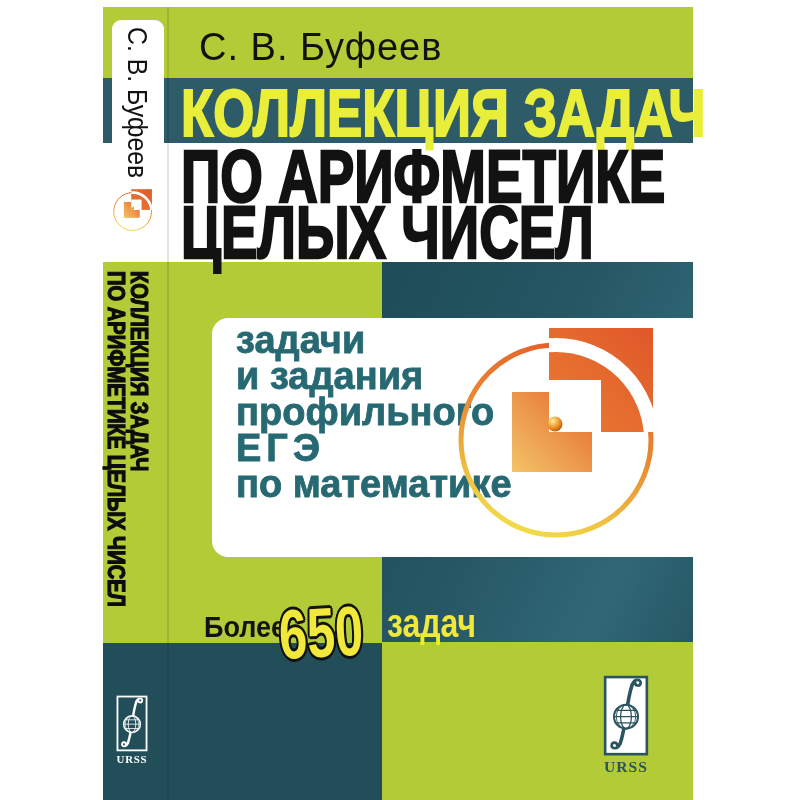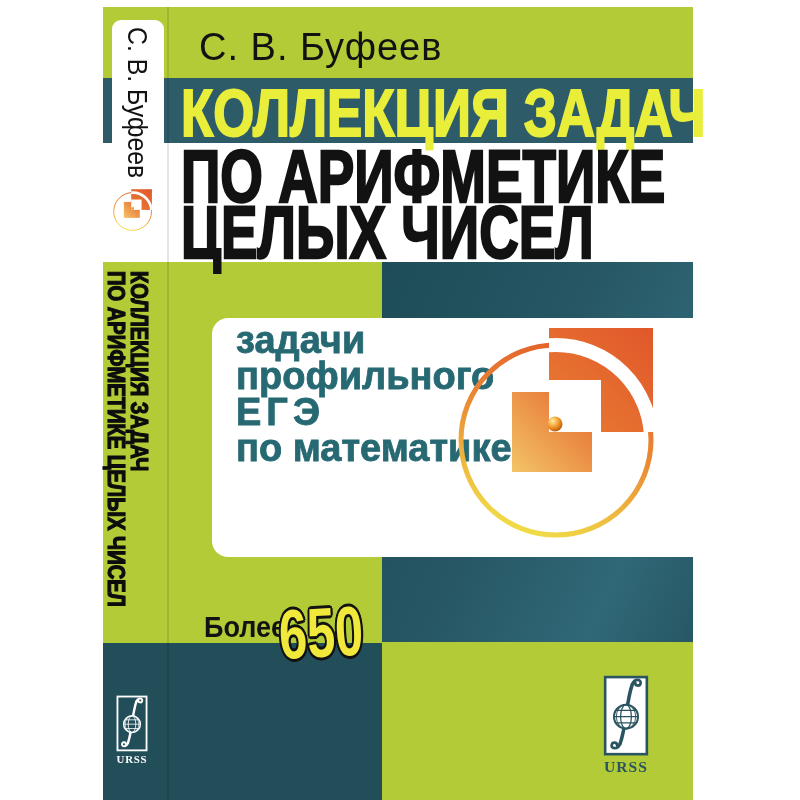--- a/index.html
+++ b/index.html
@@ -126,33 +126,37 @@
   <div class="abs big-title title-black t-line2">
     <span class="stretch">ПО АРИФМЕТИКЕ</span>
   </div>
   <div class="abs big-title title-black t-line3">
     <span class="stretch">ЦЕЛЫХ ЧИСЕЛ</span>
   </div>
 
   <div class="abs white-box"></div>
   <div class="abs box-text">
     <div>задачи</div>
+    <div>и задания</div>
     <div>профильного</div>
     <div class="egeline">ЕГЭ</div>
     <div>по математике</div>
   </div>
   <svg class="abs" style="left:448px;top:327px" width="220" height="221">
     <use href="#logo-mark"></use>
   </svg>
 
   <div class="abs badge bolee">
     <span class="stretch">Более</span>
   </div>
   <div class="abs badge num650">
     <span class="stretch">650</span>
+  </div>
+  <div class="abs badge zadach">
+    <span class="stretch">задач</span>
   </div>
 
   <svg class="abs" style="left:603px;top:675px;color:#2a545f;--emblem-bg:#ffffff;--emblem-fill:#ffffff" width="46" height="100">
     <use href="#urss-emblem"></use>
   </svg>
 
   <div class="abs spine-strip"></div>
   <div class="abs spine-author">С. В. Буфеев</div>
   <svg class="abs" style="left:111px;top:189px" width="44" height="44">
     <use href="#logo-mark"></use>

